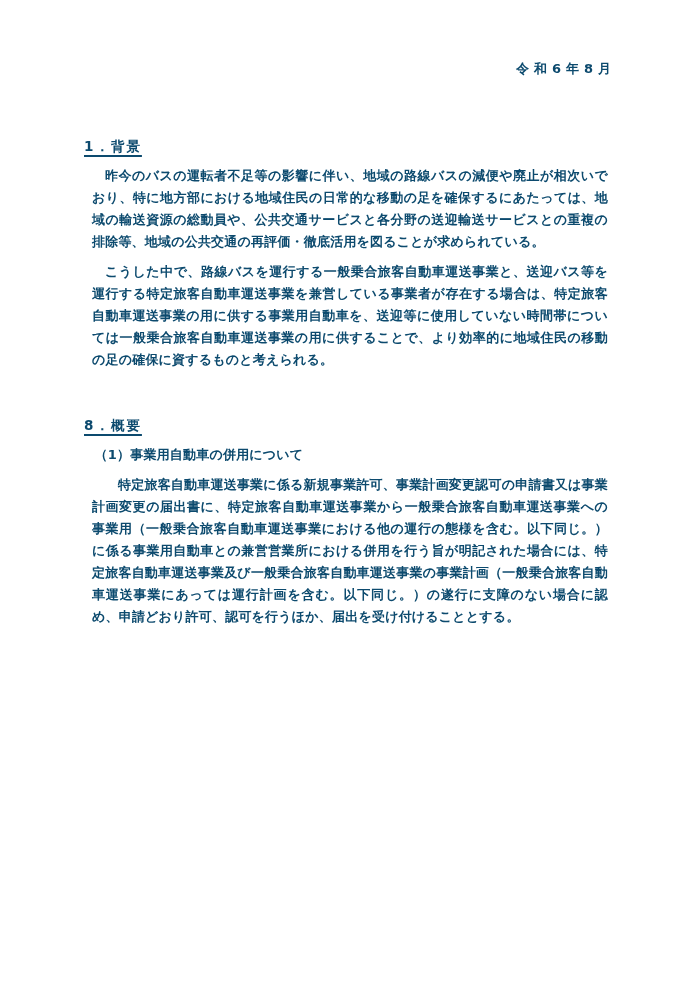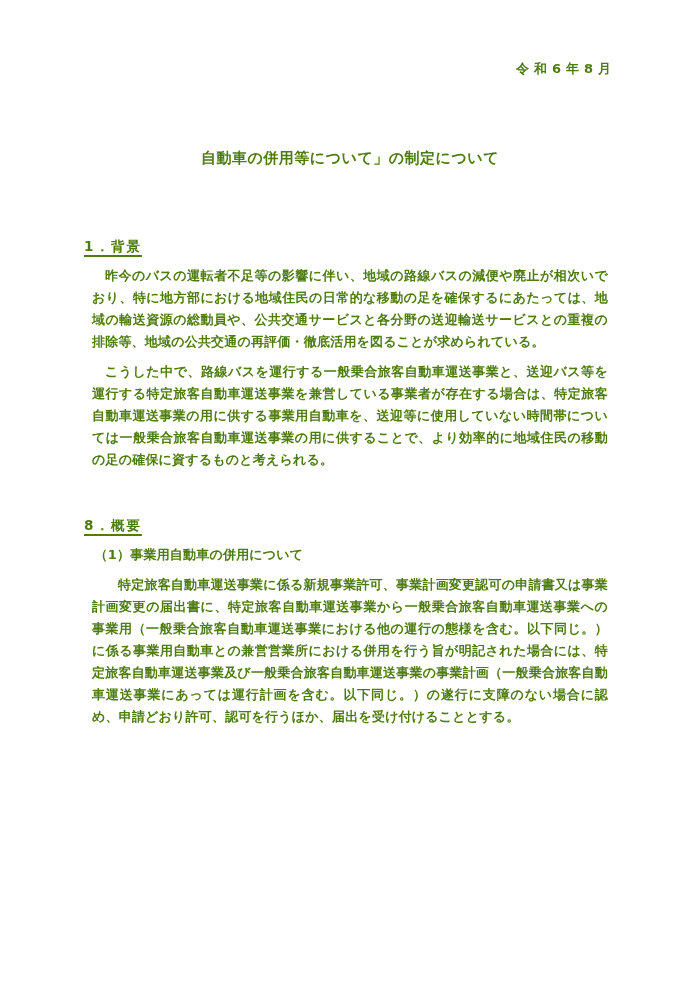--- a/index.html
+++ b/index.html
@@ -7,21 +7,21 @@
     padding: 0;
     background: #ffffff;
   }
   .page {
     position: relative;
     width: 700px;
     height: 1002px;
     box-sizing: border-box;
     padding: 56px 84px 27px 84px;
     background: #ffffff;
-    color: #4d7c0f;
+    color: #0c4a6e;
     font-family: "DejaVu Sans", "Liberation Sans", sans-serif;
     font-weight: 600;
     overflow: hidden;
   }
   .doc-header {
     text-align: right;
     font-size: 13px;
     line-height: 26px;
     font-weight: 700;
   }
@@ -79,21 +79,20 @@
 </head>
 <body>
 
 <div class="page">
 
   <div class="doc-header">
     <div class="doc-date">令和6年8月</div>
   </div>
 
   <h1 class="doc-title">
-    <span class="title-line">自動車の併用等について」の制定について</span>
   </h1>
 
   <section class="doc-section">
     <h2 class="sec-heading">1．背景</h2>
     <p class="para">昨今のバスの運転者不足等の影響に伴い、地域の路線バスの減便や廃止が相次いでおり、特に地方部における地域住民の日常的な移動の足を確保するにあたっては、地域の輸送資源の総動員や、公共交通サービスと各分野の送迎輸送サービスとの重複の排除等、地域の公共交通の再評価・徹底活用を図ることが求められている。</p>
     <p class="para">こうした中で、路線バスを運行する一般乗合旅客自動車運送事業と、送迎バス等を運行する特定旅客自動車運送事業を兼営している事業者が存在する場合は、特定旅客自動車運送事業の用に供する事業用自動車を、送迎等に使用していない時間帯については一般乗合旅客自動車運送事業の用に供することで、より効率的に地域住民の移動の足の確保に資するものと考えられる。</p>
   </section>
 
   <section class="doc-section second">
     <h2 class="sec-heading">8．概要</h2>

